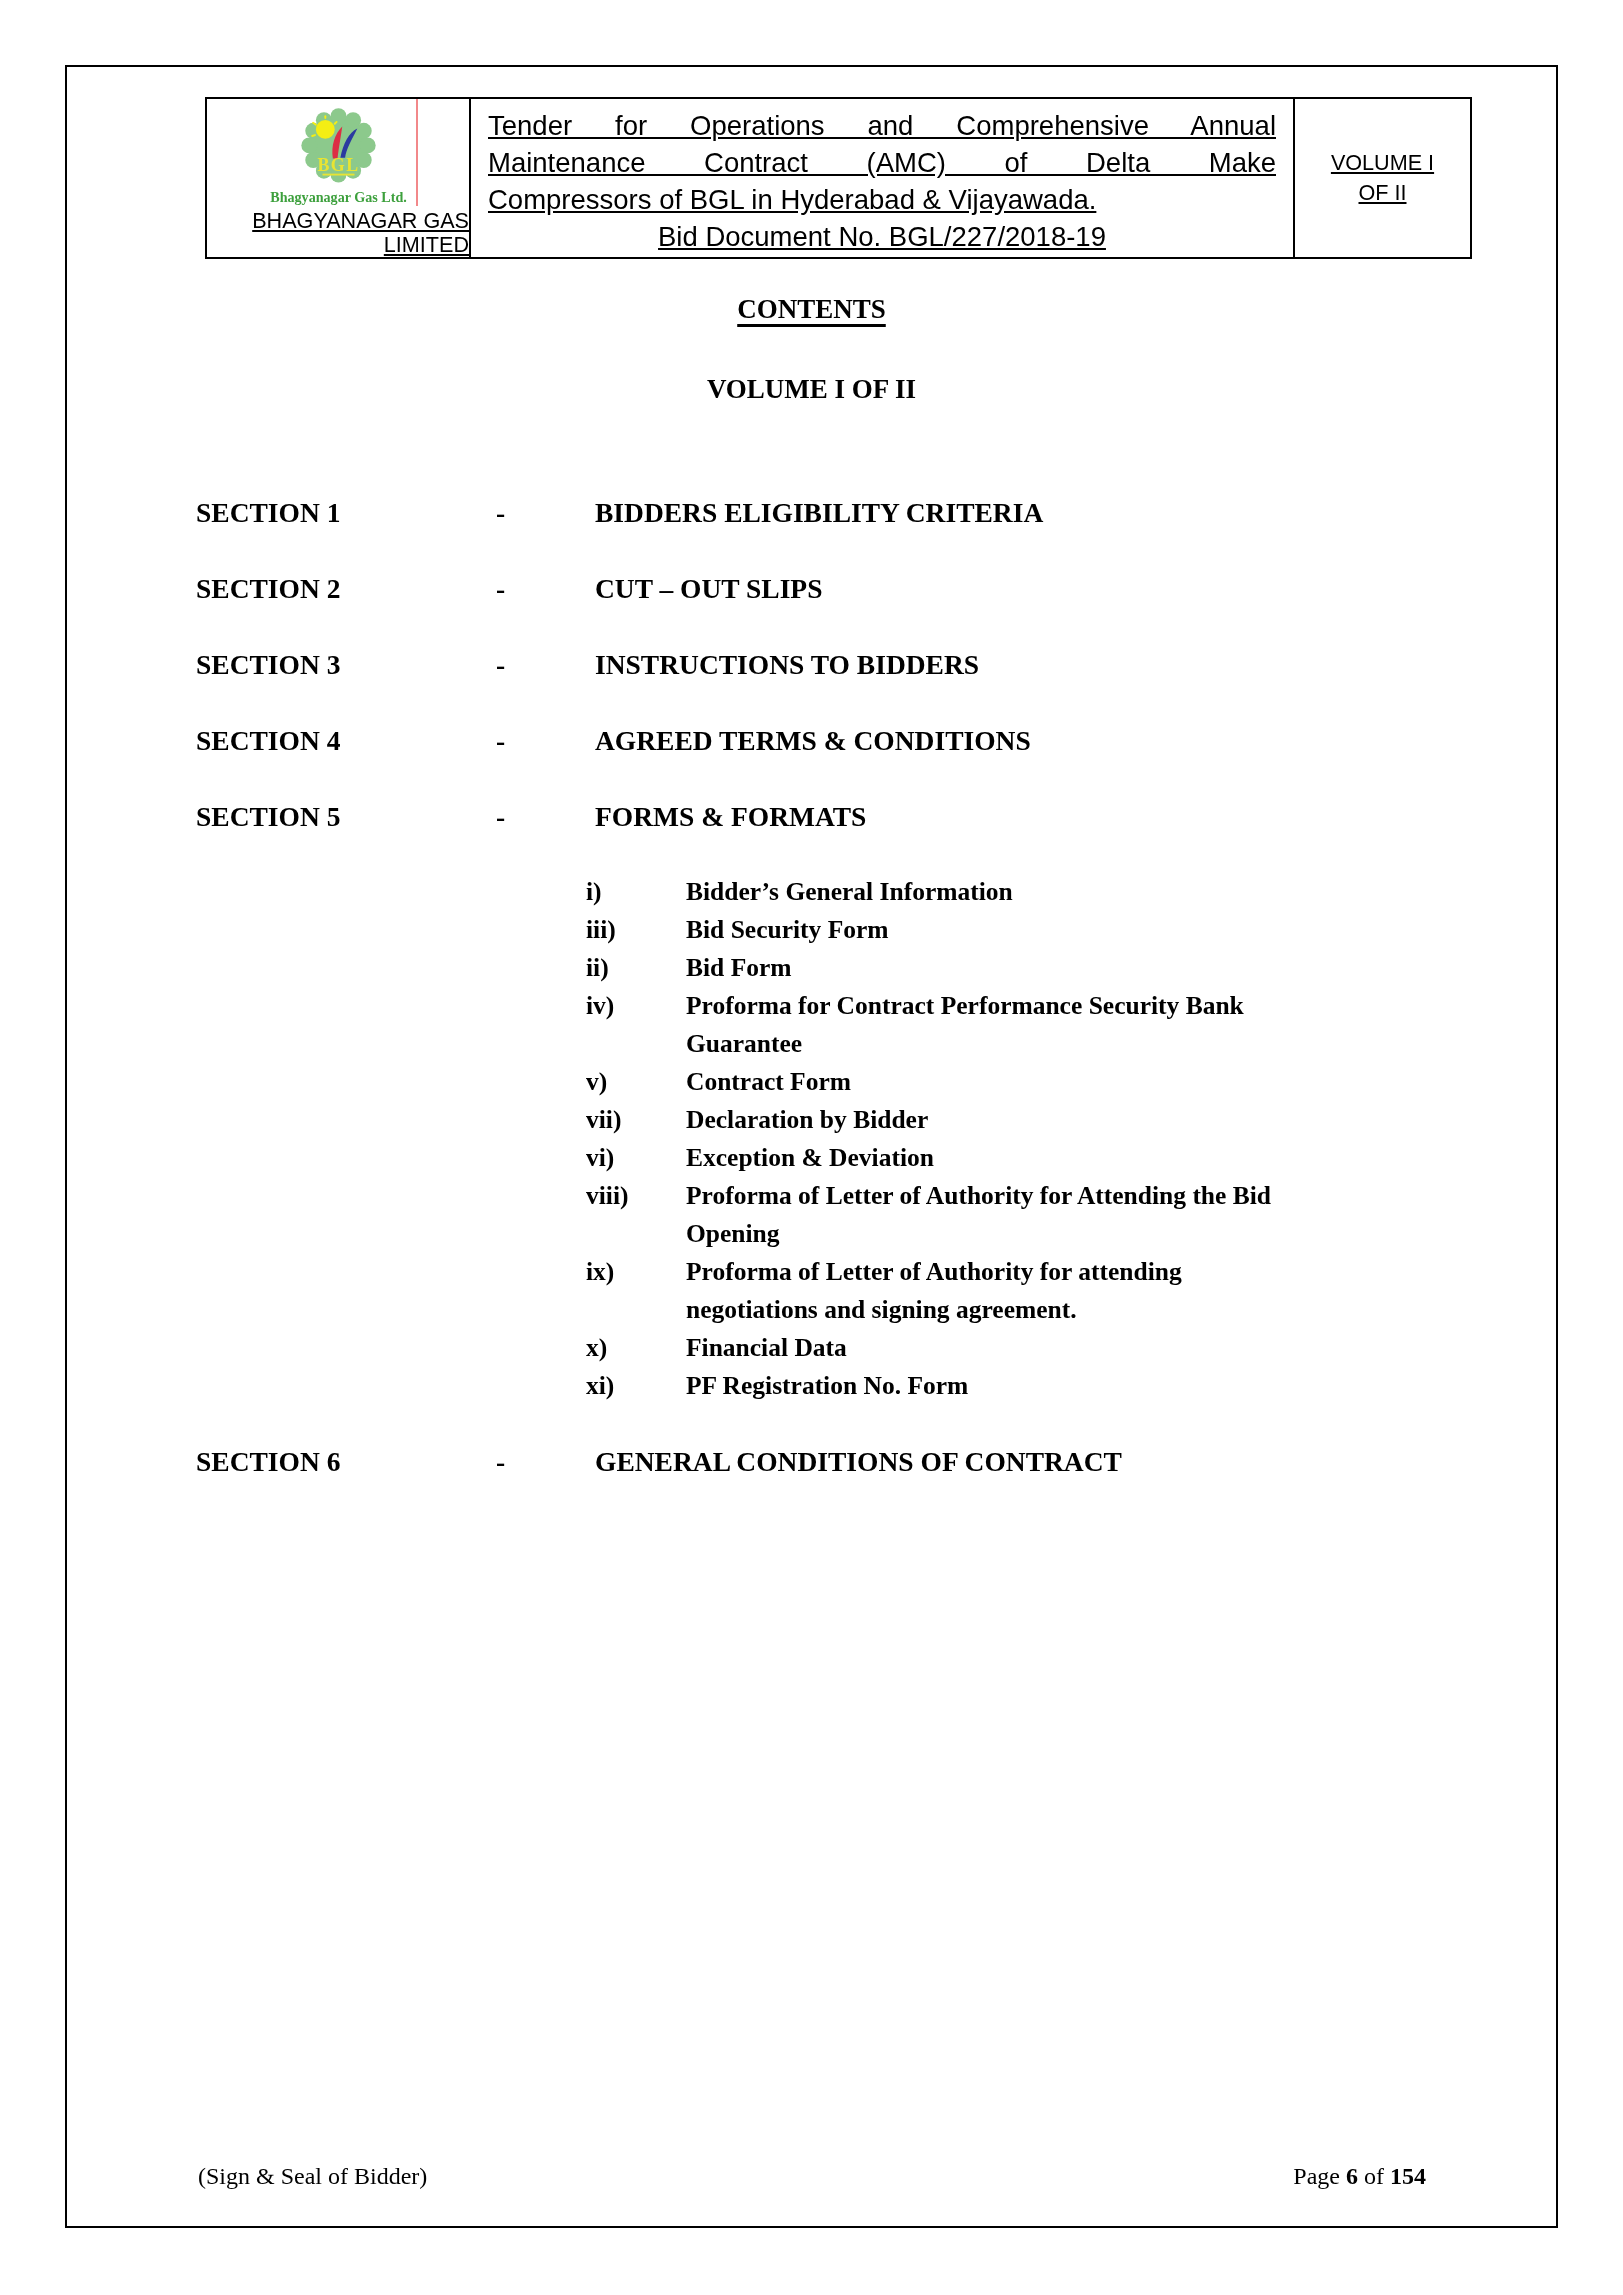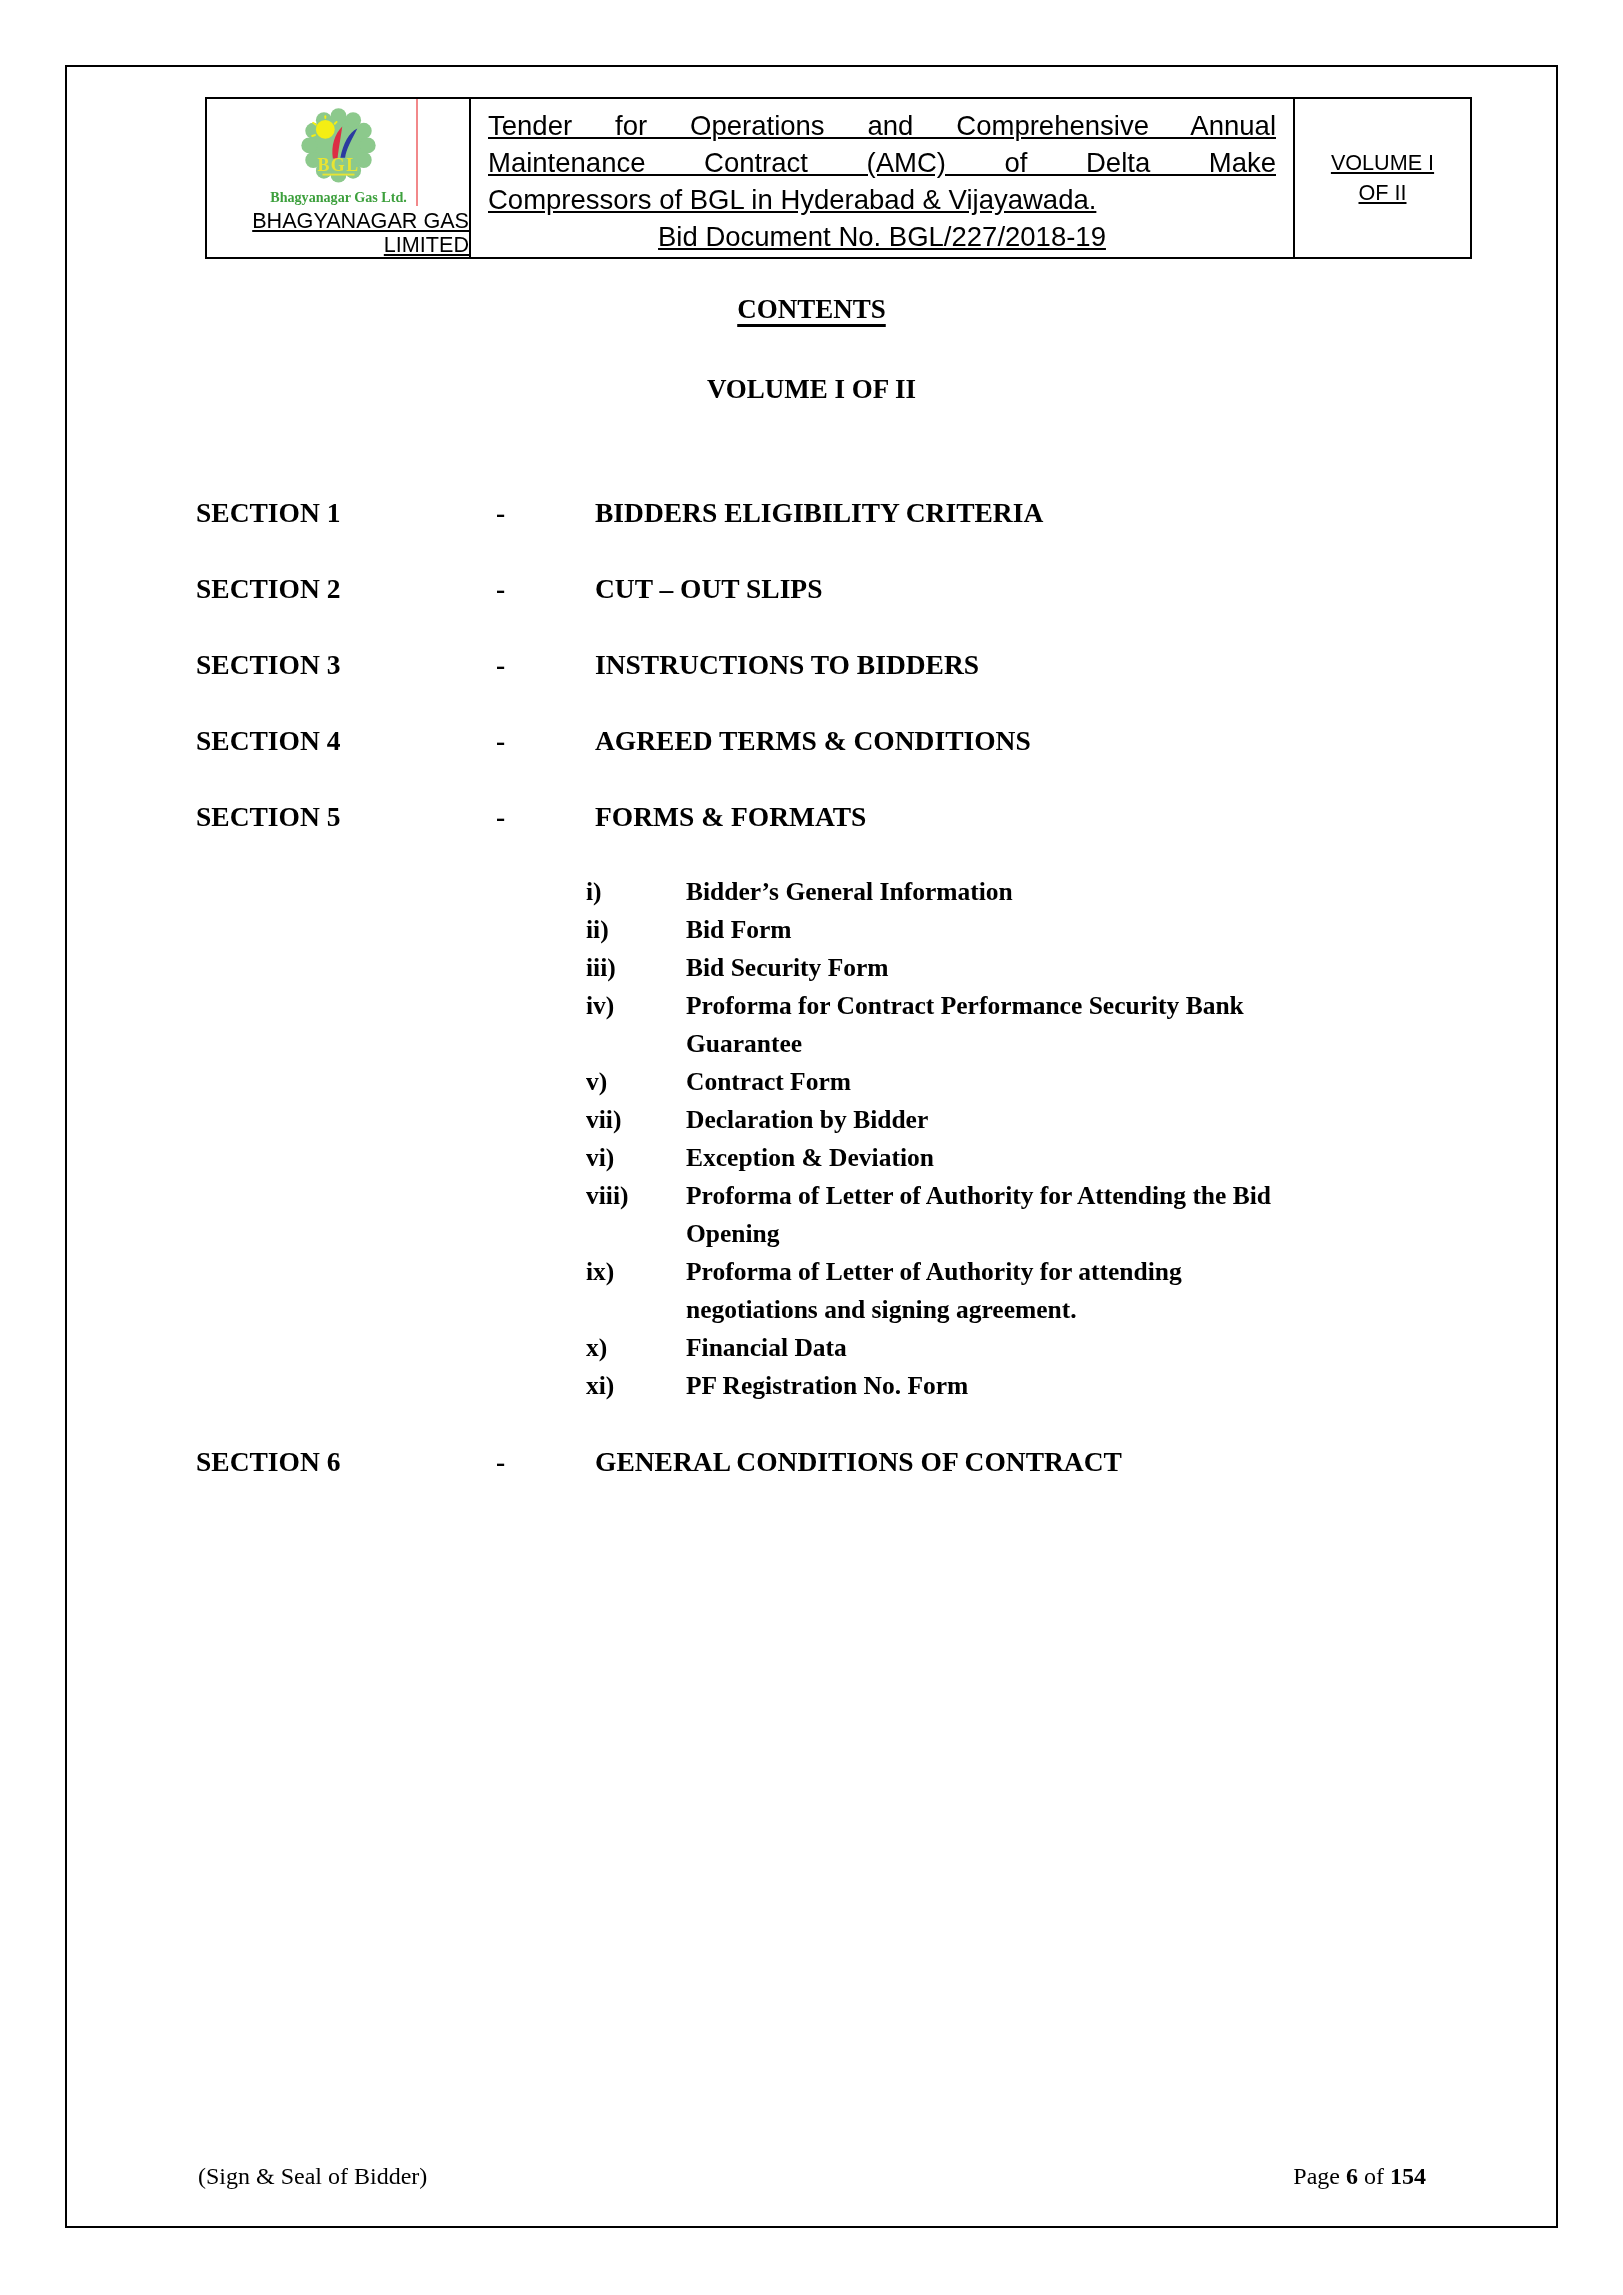--- a/index.html
+++ b/index.html
@@ -157,26 +157,26 @@
   <span class="dh">-</span>
   <span class="tt">FORMS &amp; FORMATS</span>
 </div>
 
 <div class="sublist">
   <div class="subitem">
     <span class="num">i)</span>
     <span class="txt">Bidder’s General Information</span>
   </div>
   <div class="subitem">
+    <span class="num">iii)</span>
+    <span class="txt">Bid Security Form</span>
+  </div>
+  <div class="subitem">
     <span class="num">ii)</span>
     <span class="txt">Bid Form</span>
-  </div>
-  <div class="subitem">
-    <span class="num">iii)</span>
-    <span class="txt">Bid Security Form</span>
   </div>
   <div class="subitem">
     <span class="num">iv)</span>
     <span class="txt">Proforma for Contract Performance Security Bank Guarantee</span>
   </div>
   <div class="subitem">
     <span class="num">v)</span>
     <span class="txt">Contract Form</span>
   </div>
   <div class="subitem">

